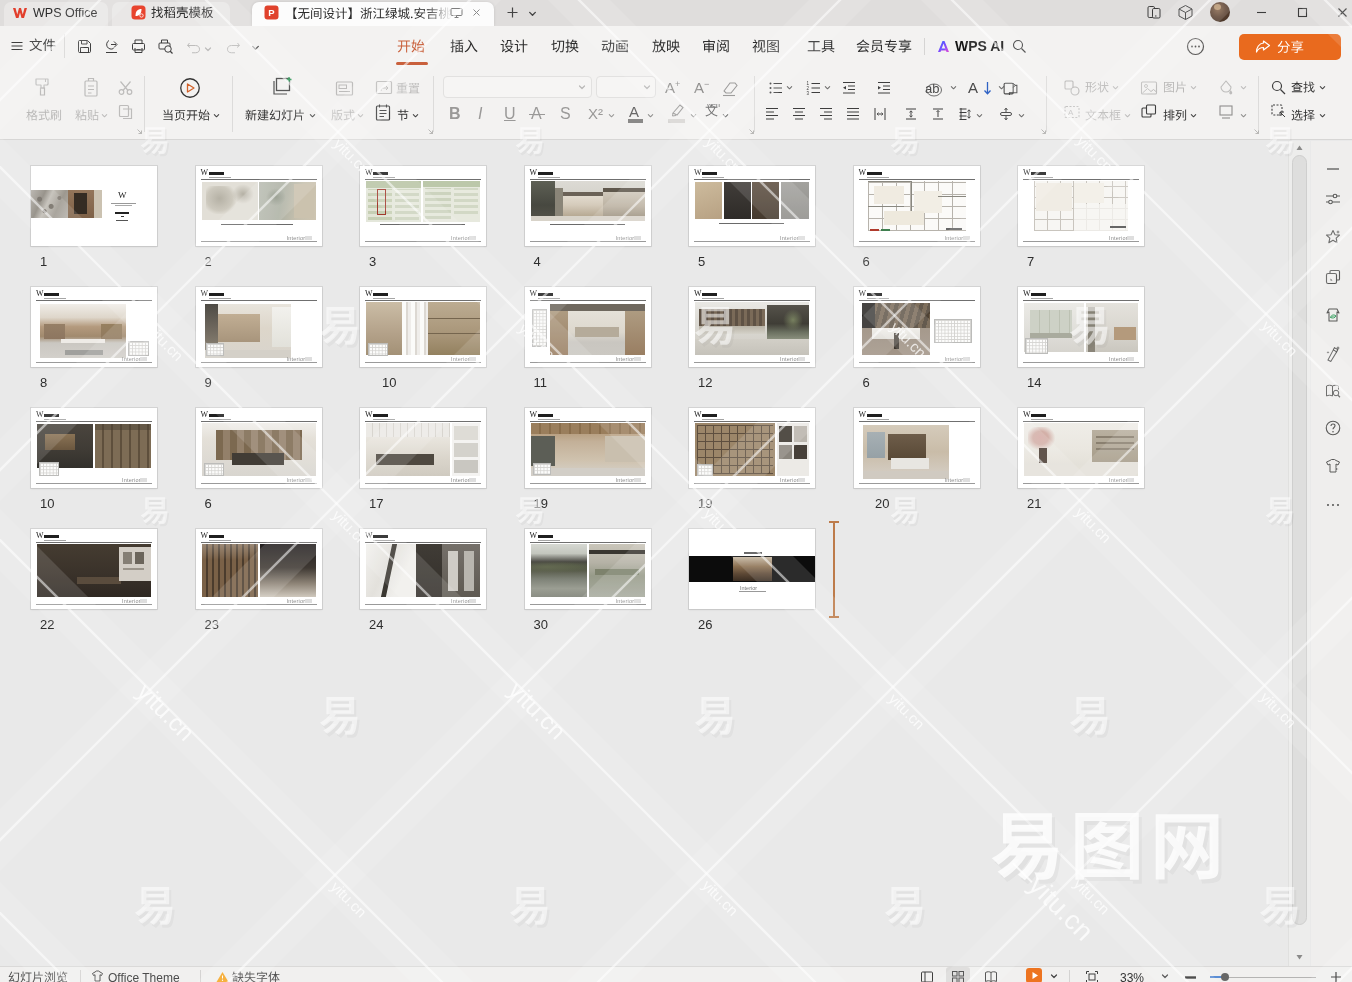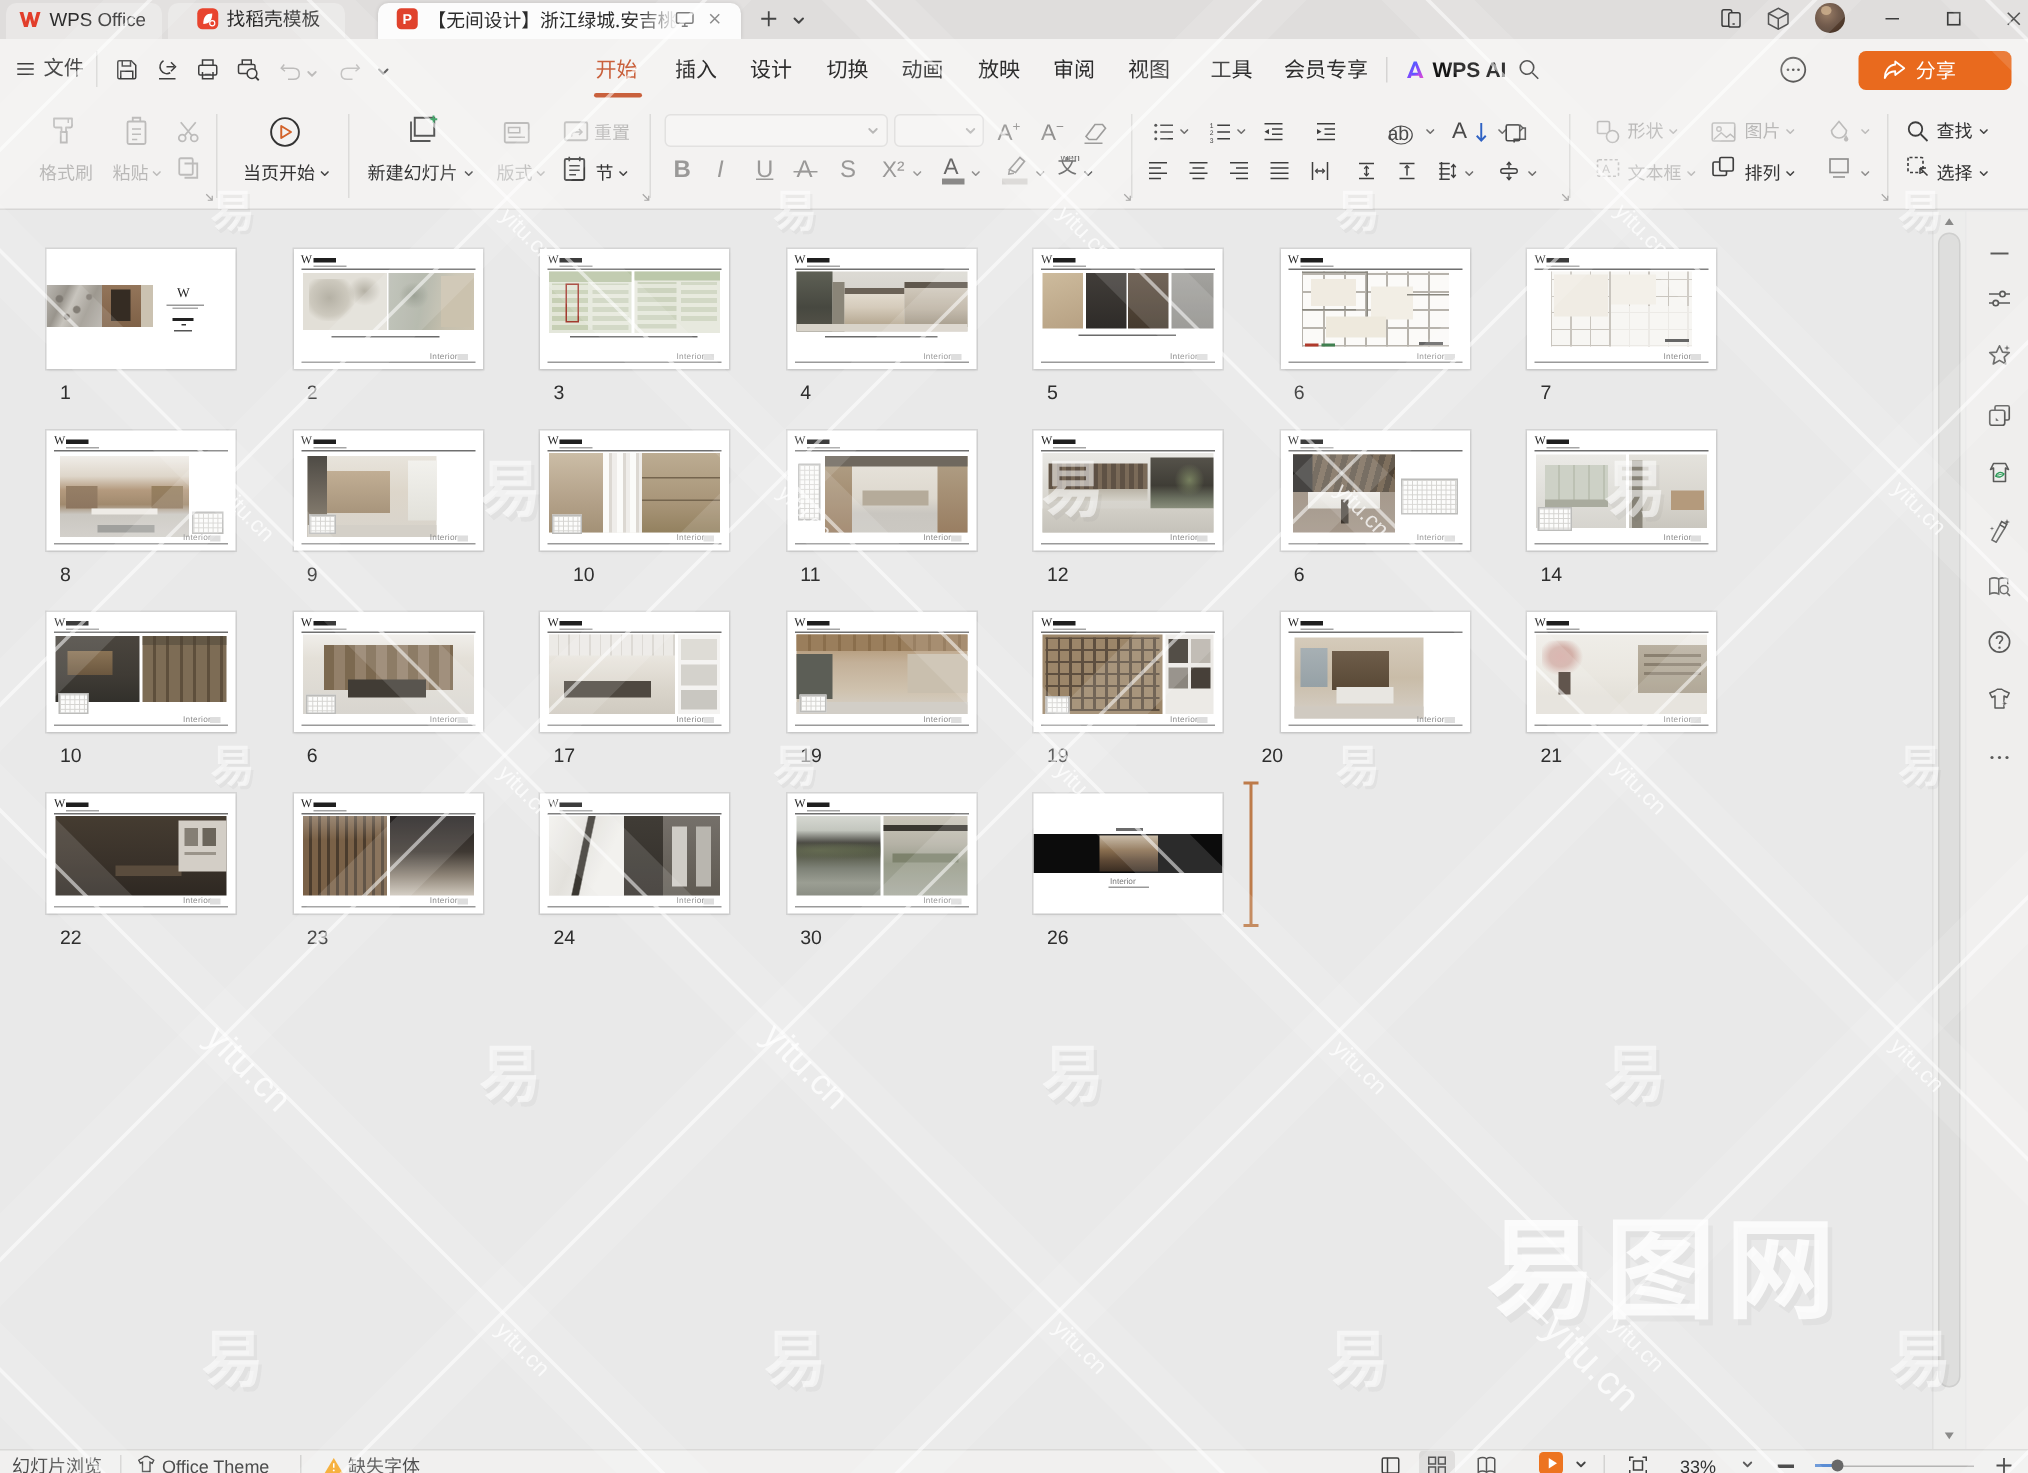--- a/index.html
+++ b/index.html
@@ -857,21 +857,21 @@
       <div class="abs" style="left:5px;top:12.6px;width:116px;height:1px;background:#6f6f6f"></div>
       <div class="abs" style="left:9px;top:17px;width:86px;height:54px;background:linear-gradient(180deg,#d5cbbb 0%,#c9bca8 50%,#d6d0c8 100%)"></div>
       <div class="abs" style="left:13px;top:24px;width:18px;height:26px;background:linear-gradient(180deg,#a7b0b4,#96a1a6)"></div>
       <div class="abs" style="left:34px;top:26px;width:38px;height:26px;background:linear-gradient(180deg,#6e5d4a,#584835)"></div>
       <div class="abs" style="left:37px;top:50px;width:38px;height:11px;background:#e8e6e1"></div>
       <div class="abs" style="left:9px;top:63px;width:86px;height:8px;background:#d0cac1"></div>
       <div class="abs" style="left:5px;top:75.4px;width:116px;height:0.8px;background:#9a9a9a"></div>
       <div class="abs" style="left:91px;top:68.5px;font-size:5.5px;color:#8a8a8a;letter-spacing:.2px">Interior</div>
       <div class="abs" style="left:109px;top:70px;width:7px;height:3.5px;background:#dedede"></div>
     </div>
-    <div class="num" style="left:841px;top:355px">20</div>
+    <div class="num" style="left:875px;top:355px">20</div>
     <div class="sl" style="left:1018px;top:267px">
       <div class="abs" style="left:5px;top:3px;font-family:'Liberation Serif',serif;font-size:8px;color:#222;line-height:7px">W</div>
       <div class="abs" style="left:13px;top:6px;width:15px;height:2.8px;background:#1f1f1f"></div>
       <div class="abs" style="left:13px;top:10.6px;width:22px;height:1.3px;background:#a5a5a5"></div>
       <div class="abs" style="left:5px;top:12.6px;width:116px;height:1px;background:#6f6f6f"></div>
       <div class="abs" style="left:6px;top:15px;width:114px;height:53px;background:linear-gradient(180deg,#efede8 0%,#eae7e0 50%,#dfdcd4 100%)"></div>
       <div class="abs" style="left:10px;top:19px;width:28px;height:24px;background:radial-gradient(ellipse at 45% 45%,#d6aca6 0%,#d3b0a8 35%,rgba(236,234,228,0) 68%)"></div>
       <div class="abs" style="left:21px;top:40px;width:8px;height:15px;background:#4a3c33"></div>
       <div class="abs" style="left:74px;top:22px;width:46px;height:32px;background:linear-gradient(180deg,#b9b0a0,#a69c89)"></div>
       <div class="abs" style="left:78px;top:28px;width:38px;height:1.5px;background:#8a8070"></div>

